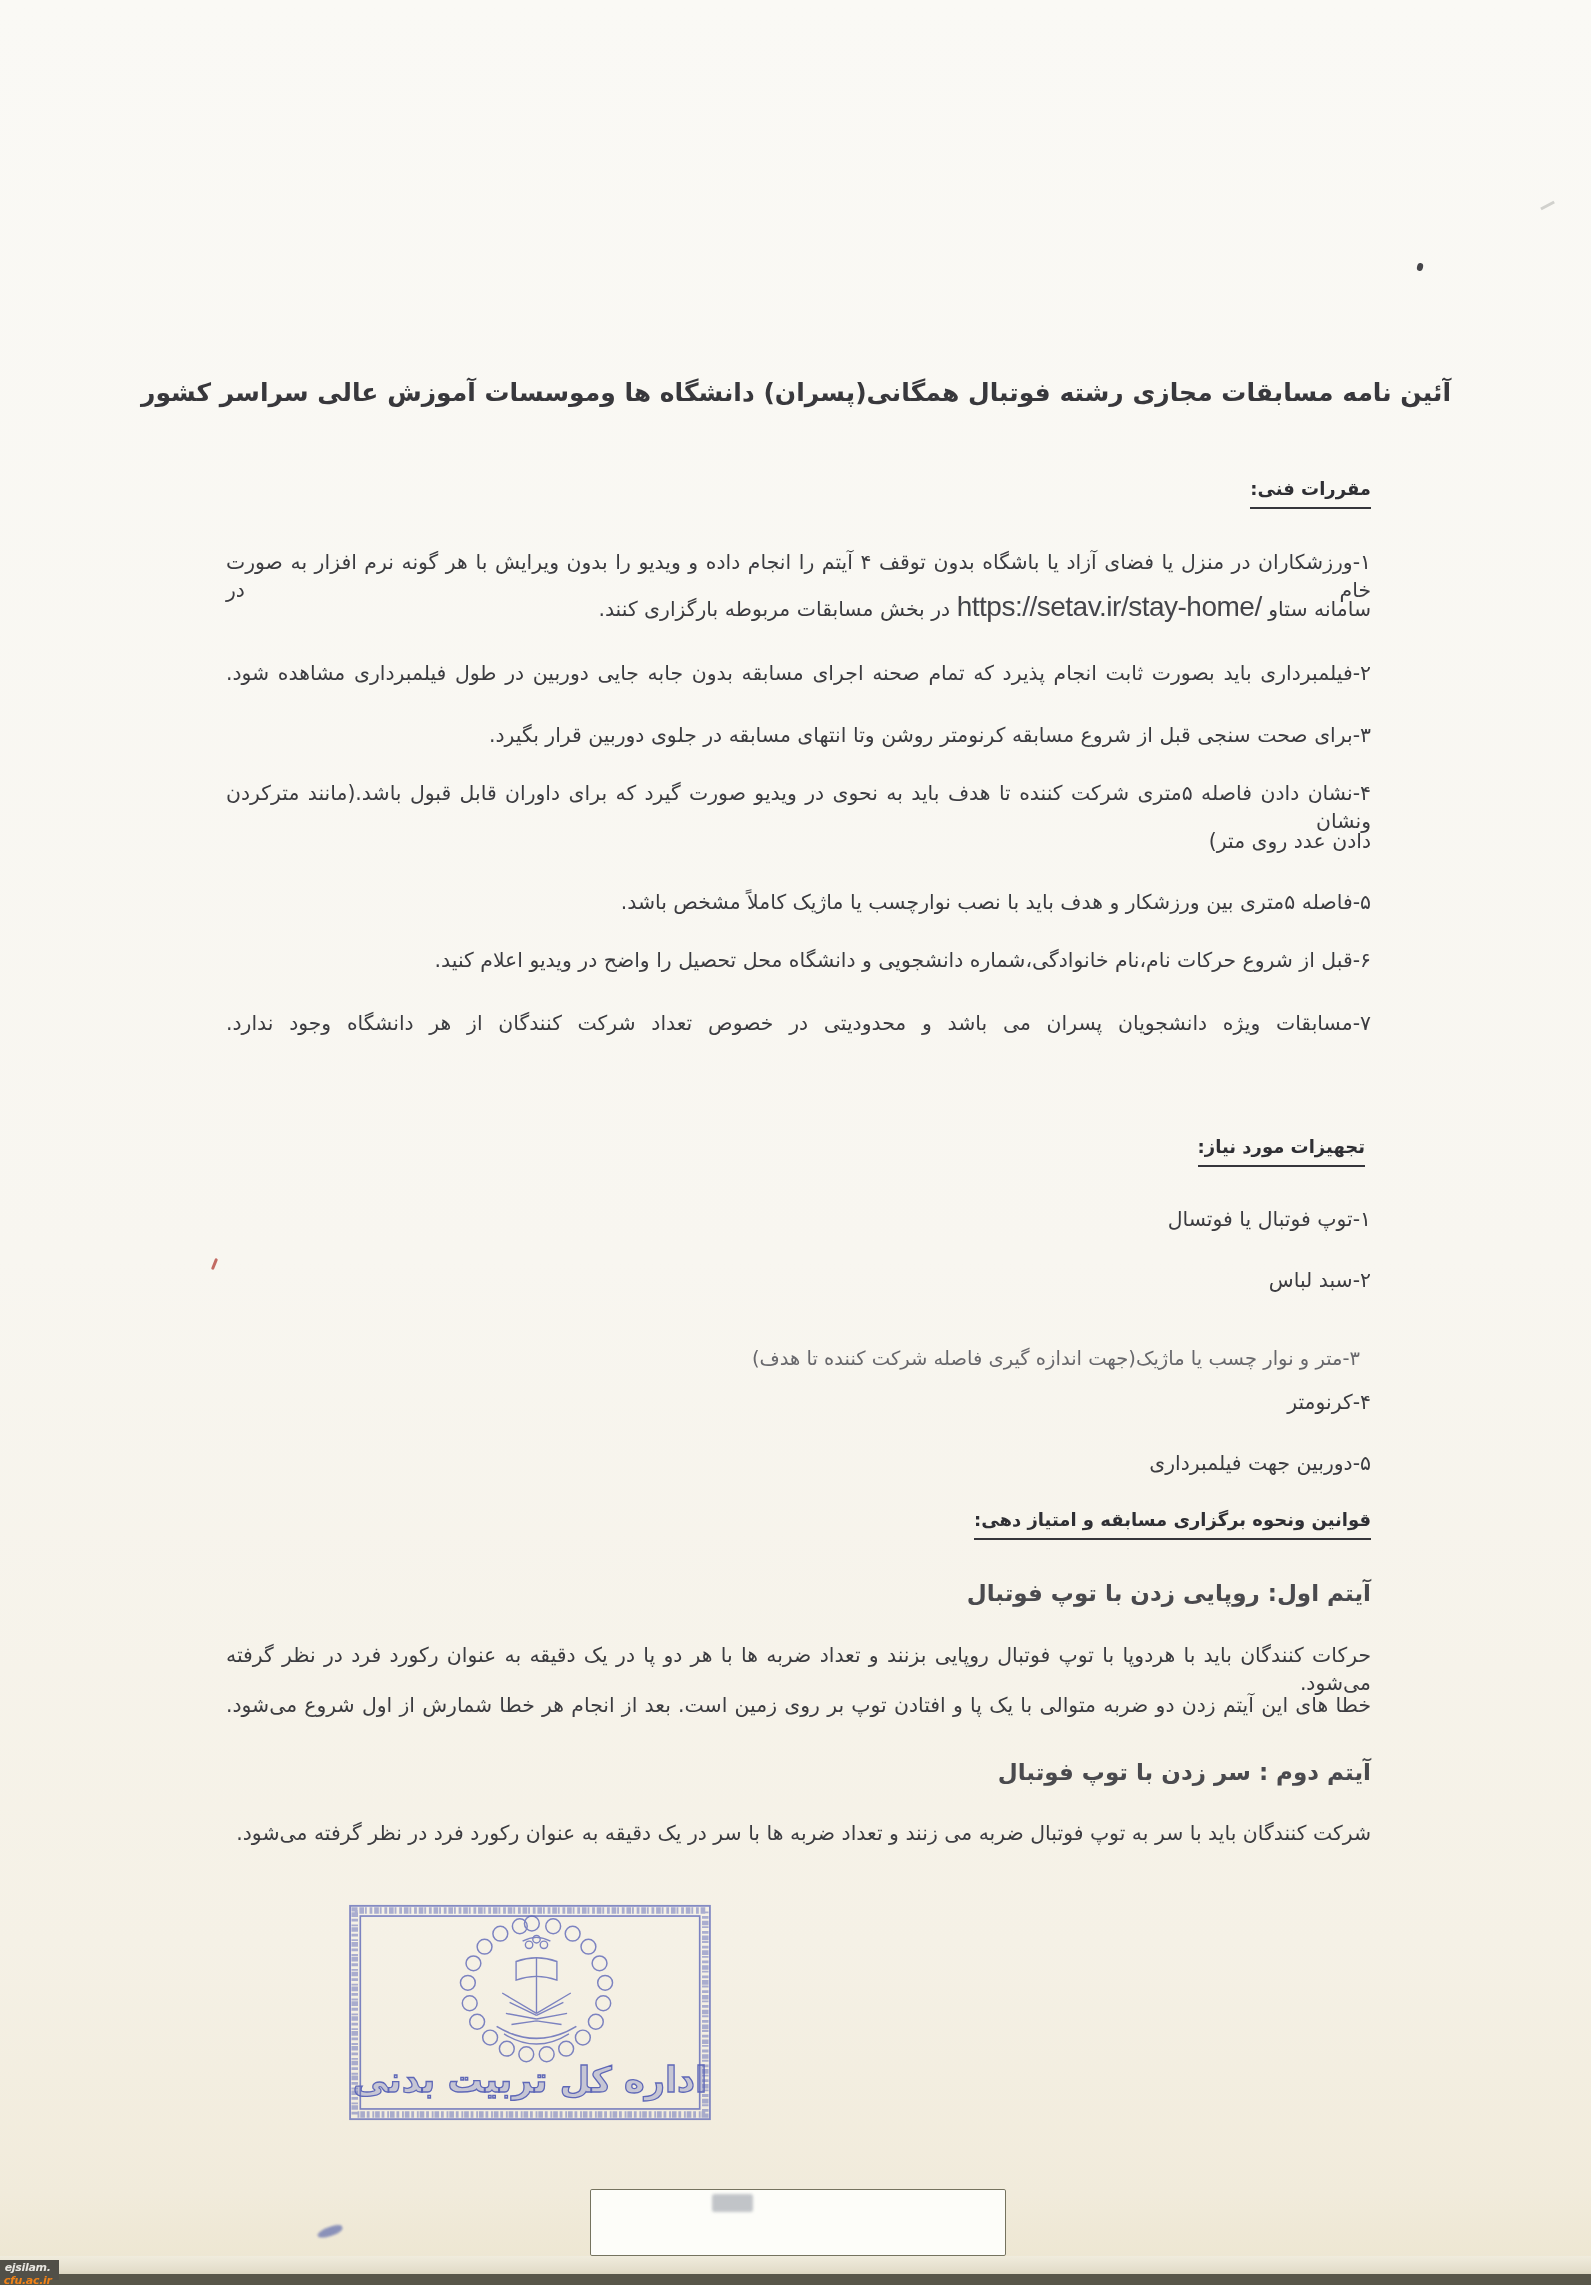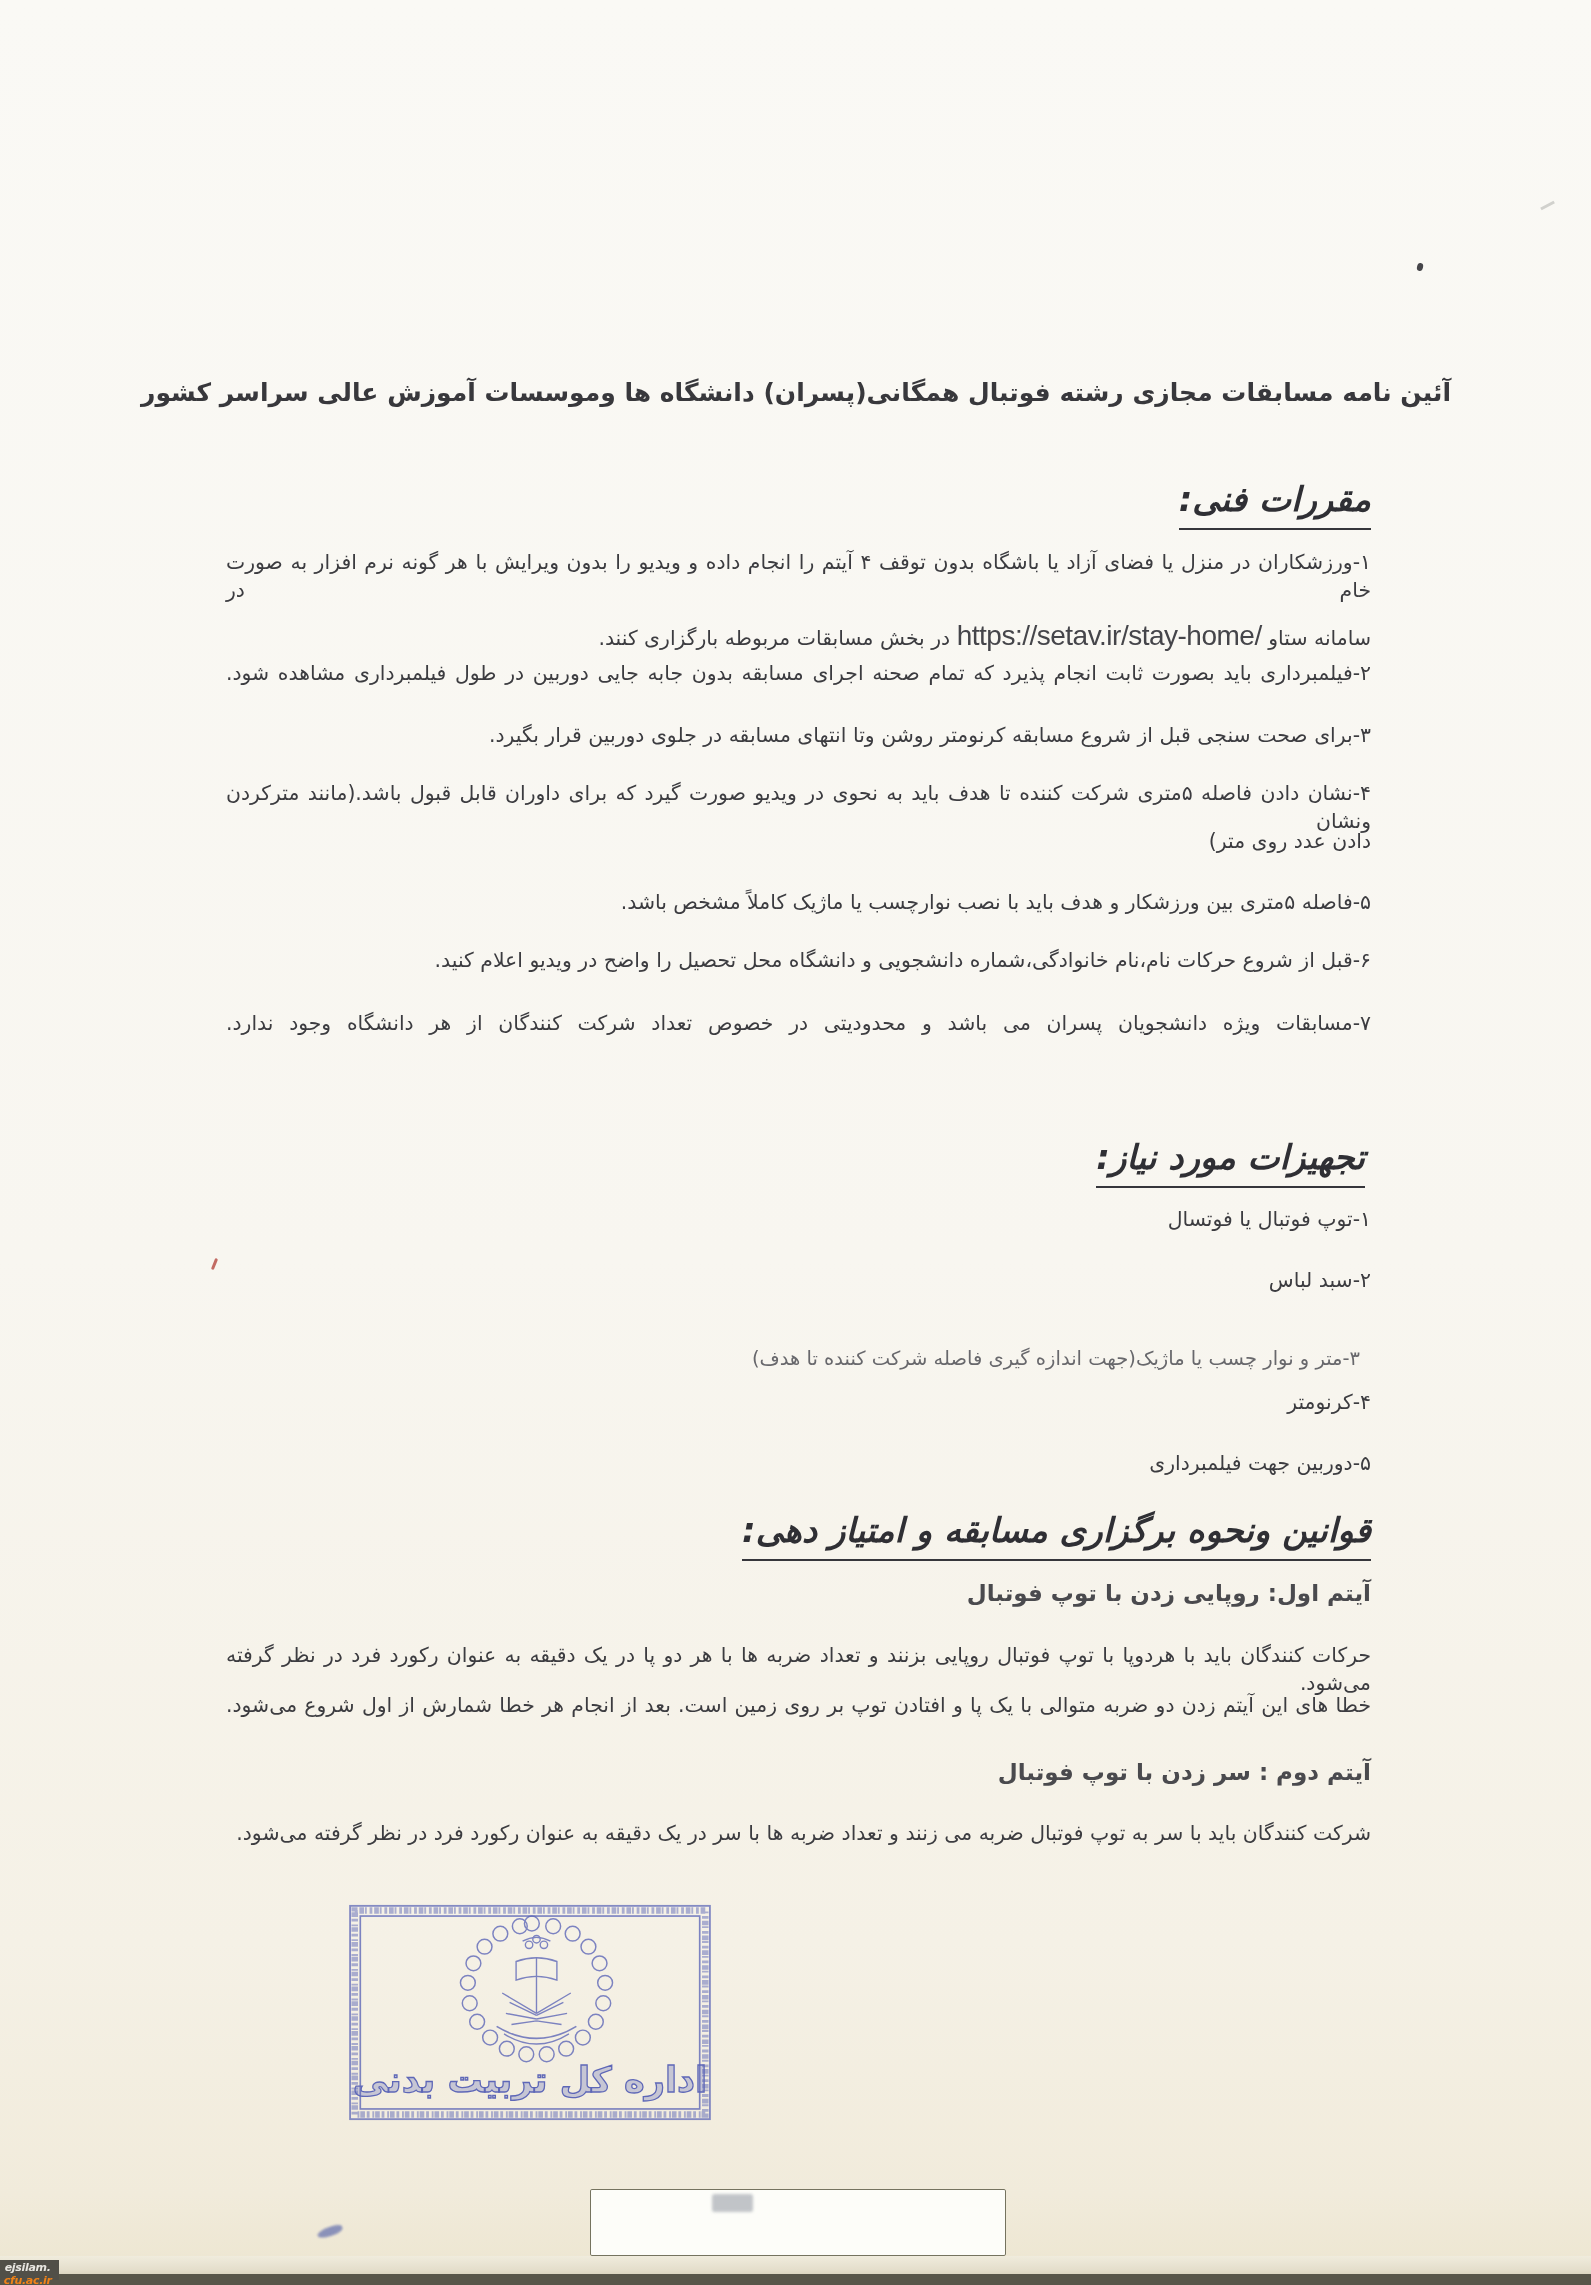--- a/index.html
+++ b/index.html
@@ -5,21 +5,21 @@
   html,body{margin:0;padding:0;}
   body{width:1592px;height:2286px;position:relative;overflow:hidden;
        font-family:"DejaVu Sans",sans-serif;}
   .paper{position:absolute;inset:0;
        background:linear-gradient(180deg,#faf9f5 0%,#f8f6f0 55%,#f5f1e6 85%,#f1ebdb 96%,#ece5cf 100%);}
   .blk{position:absolute;direction:rtl;color:#3c3c40;font-size:20.4px;line-height:1.35;
        text-align:right;white-space:nowrap;}
   .wrapblk{white-space:normal;left:226px;right:221px;}
   .just{text-align:justify;text-align-last:justify;}
   .title{left:0;right:0;text-align:center;font-weight:bold;font-size:25px;color:#38383c;white-space:nowrap;}
-  .h1{font-weight:bold;font-size:34px;color:#2f2f34;font-style:italic;}
+  .h1{font-weight:bold;font-size:18px;color:#2f2f34;}
   .h1 .u{display:inline-block;border-bottom:2.3px solid #36363b;padding-bottom:5.6px;}
   .h2{font-weight:bold;font-size:23px;color:#4a4a4e;}
   .light{color:#68686c;font-size:19.5px;}
   .url{direction:ltr;unicode-bidi:isolate;font-family:"Liberation Sans","DejaVu Sans",sans-serif;
        font-size:28px;letter-spacing:-0.5px;color:#45454a;}
   
   .stamp{position:absolute;left:348px;top:1904px;width:364px;height:217px;opacity:.88;}
   
   .label-rect{position:absolute;left:590px;top:2189px;width:414px;height:65px;
        background:#fdfdf9;border:1.9px solid #75735f;border-radius:1.9px;}
@@ -51,21 +51,21 @@
 
 <div class="paper">
 
   <div class="blk title" style="top:332px;margin-top:44px;">آئین نامه مسابقات مجازی رشته فوتبال همگانی(پسران) دانشگاه ها وموسسات آموزش عالی سراسر کشور</div>
 
   <div class="blk h1" style="top:477px;right:221px;">
     <span class="u">مقررات فنی:</span>
   </div>
 
   <div class="blk wrapblk just" style="top:549px;">۱-ورزشکاران در منزل یا فضای آزاد یا باشگاه بدون توقف ۴ آیتم را انجام داده و ویدیو را بدون ویرایش با هر گونه نرم افزار به صورت خام در</div>
-  <div class="blk" style="top:588px;right:221px;margin-top:29px;"><span>سامانه ستاو </span><span class="url" dir="ltr">https://setav.ir/stay-home/</span><span> در بخش مسابقات مربوطه بارگزاری کنند.</span></div>
+  <div class="blk" style="top:588px;right:221px;"><span>سامانه ستاو </span><span class="url" dir="ltr">https://setav.ir/stay-home/</span><span> در بخش مسابقات مربوطه بارگزاری کنند.</span></div>
 
   <div class="blk wrapblk just" style="top:660px;">۲-فیلمبرداری باید بصورت ثابت انجام پذیرد که تمام صحنه اجرای مسابقه بدون جابه جایی دوربین در طول فیلمبرداری مشاهده شود.</div>
   <div class="blk" style="top:722px;right:221px;">۳-برای صحت سنجی قبل از شروع مسابقه کرنومتر روشن وتا انتهای مسابقه در جلوی دوربین قرار بگیرد.</div>
   <div class="blk wrapblk just" style="top:780px;">۴-نشان دادن فاصله ۵متری شرکت کننده تا هدف باید به نحوی در ویدیو صورت گیرد که برای داوران قابل قبول باشد.(مانند مترکردن ونشان</div>
   <div class="blk" style="top:828px;right:221px;">دادن عدد روی متر)</div>
   <div class="blk" style="top:889px;right:221px;">۵-فاصله ۵متری بین ورزشکار و هدف باید با نصب نوارچسب یا ماژیک کاملاً مشخص باشد.</div>
   <div class="blk" style="top:947px;right:221px;">۶-قبل از شروع حرکات نام،نام خانوادگی،شماره دانشجویی و دانشگاه محل تحصیل را واضح در ویدیو اعلام کنید.</div>
   <div class="blk wrapblk just" style="top:1010px;">۷-مسابقات ویژه دانشجویان پسران می باشد و محدودیتی در خصوص تعداد شرکت کنندگان از هر دانشگاه وجود ندارد.</div>
 
   <div class="blk h1" style="top:1135px;right:227px;">

